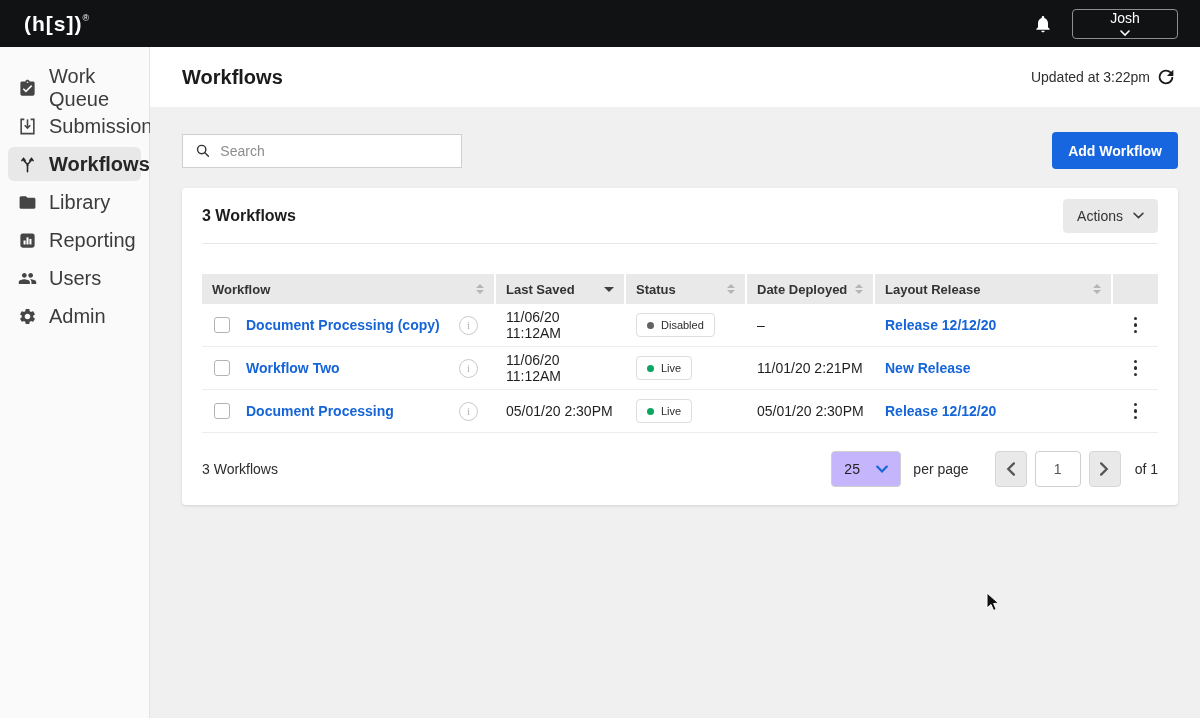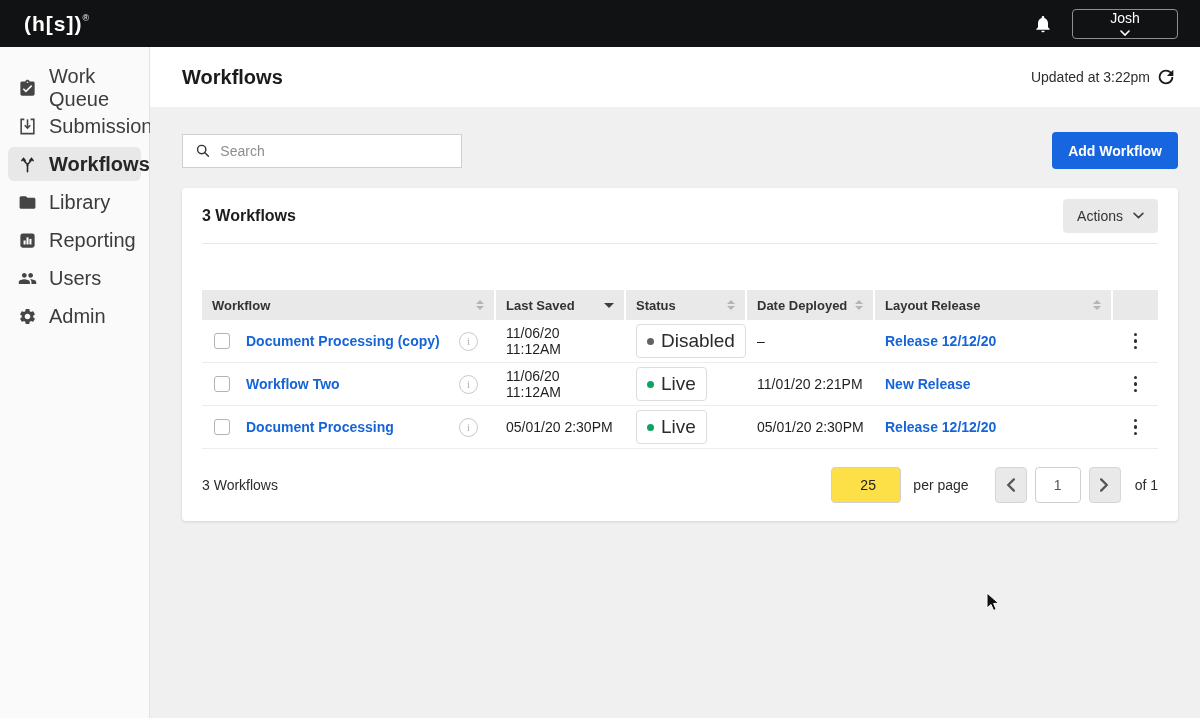--- a/index.html
+++ b/index.html
@@ -50,21 +50,21 @@
   .card { margin:19px 22px 0 32px; background:#fff; border-radius:4px;
     box-shadow:0 1px 3px rgba(0,0,0,.12); padding:0 20px; }
   .card-header { height:56px; display:flex; align-items:center; justify-content:space-between;
     border-bottom:1px solid #e7e7e7; }
   .card-title { font-size:16px; font-weight:700; color:#1c1c1c; }
   .btn-actions { display:flex; align-items:center; gap:10px; height:34px; padding:0 14px;
     background:#e9e9e9; border:none; border-radius:4px; font-size:14px; color:#333;
     cursor:pointer; font-family:"Liberation Sans", sans-serif; }
 
   
-  .table { margin-top:46px; }
+  .table { margin-top:30px; }
   .thead { display:flex; }
   .th { background:#e9e9e9; height:30px; display:flex; align-items:center;
     justify-content:space-between; padding:0 10px; font-size:13px; font-weight:700;
     color:#333; border-right:2px solid #fff; cursor:pointer; }
   .th:last-child { border-right:none; }
   .sort { display:flex; flex-direction:column; gap:2px; }
   .sort .up { width:0; height:0; border-left:4px solid transparent; border-right:4px solid transparent;
     border-bottom:4px solid #b5b5b5; }
   .sort .down { width:0; height:0; border-left:4px solid transparent; border-right:4px solid transparent;
     border-top:4px solid #b5b5b5; }
@@ -80,34 +80,34 @@
   .row { display:flex; align-items:center; height:43px; border-bottom:1px solid #ededed; }
   .cell { padding:0 10px; font-size:14px; color:#1f1f1f; display:flex; align-items:center; }
   .wf-cell { gap:16px; }
   .checkbox { width:16px; height:16px; border:1.5px solid #b3b3b3; border-radius:3px;
     background:#fff; margin-left:2px; cursor:pointer; flex-shrink:0; }
   a.wf-link { color:#1665d8; font-weight:600; text-decoration:none; font-size:14px; cursor:pointer; }
   .info-icon { margin-left:auto; margin-right:8px; width:19px; height:19px; border:1.5px solid #c9c9c9;
     border-radius:50%; color:#b3b3b3; font-size:11px; display:flex; align-items:center;
     justify-content:center; font-family:"Liberation Serif", serif; flex-shrink:0; }
   .badge { display:inline-flex; align-items:center; gap:7px; border:1px solid #ddd;
-    border-radius:4px; background:#fff; padding:5px 10px; font-size:19px; color:#2b2b2b; }
+    border-radius:4px; background:#fff; padding:5px 10px; font-size:11px; color:#2b2b2b; }
   .dot { width:7px; height:7px; border-radius:50%; }
   .dot.live { background:#0ba562; }
   .dot.disabled { background:#626262; }
   .kebab { display:flex; flex-direction:column; gap:3px; align-items:center; margin:0 auto;
     cursor:pointer; padding:4px 8px; }
   .kebab i { width:3.5px; height:3.5px; border-radius:50%; background:#2e2e2e; }
 
   
   .card-footer { display:flex; align-items:center; justify-content:space-between; height:72px; }
   .footer-count { font-size:14px; color:#2c2c2c; }
   .pager { display:flex; align-items:center; }
   .page-size { display:flex; align-items:center; justify-content:space-between; width:70px; height:36px;
-    border:1px solid #cfcfcf; border-radius:4px; background:#fde047; padding:0 28px;
+    border:1px solid #cfcfcf; border-radius:4px; background:#c4b5fd; padding:0 12px;
     font-size:14px; color:#222; cursor:pointer; }
   .per-page { font-size:14px; color:#2c2c2c; margin:0 26px 0 12px; }
   .pg-btn { width:32px; height:36px; background:#e9e9e9; border:1px solid #d6d6d6; border-radius:4px;
     display:flex; align-items:center; justify-content:center; cursor:pointer; }
   .pg-input { width:46px; height:36px; border:1px solid #cfcfcf; border-radius:4px; margin:0 8px;
     text-align:center; font-size:14px; color:#555; font-family:"Liberation Sans", sans-serif; outline:none; }
   .of-label { font-size:14px; color:#2c2c2c; margin-left:14px; }
 
   .cursor { position:absolute; left:986px; top:592px; z-index:50; pointer-events:none; }
 </style>

